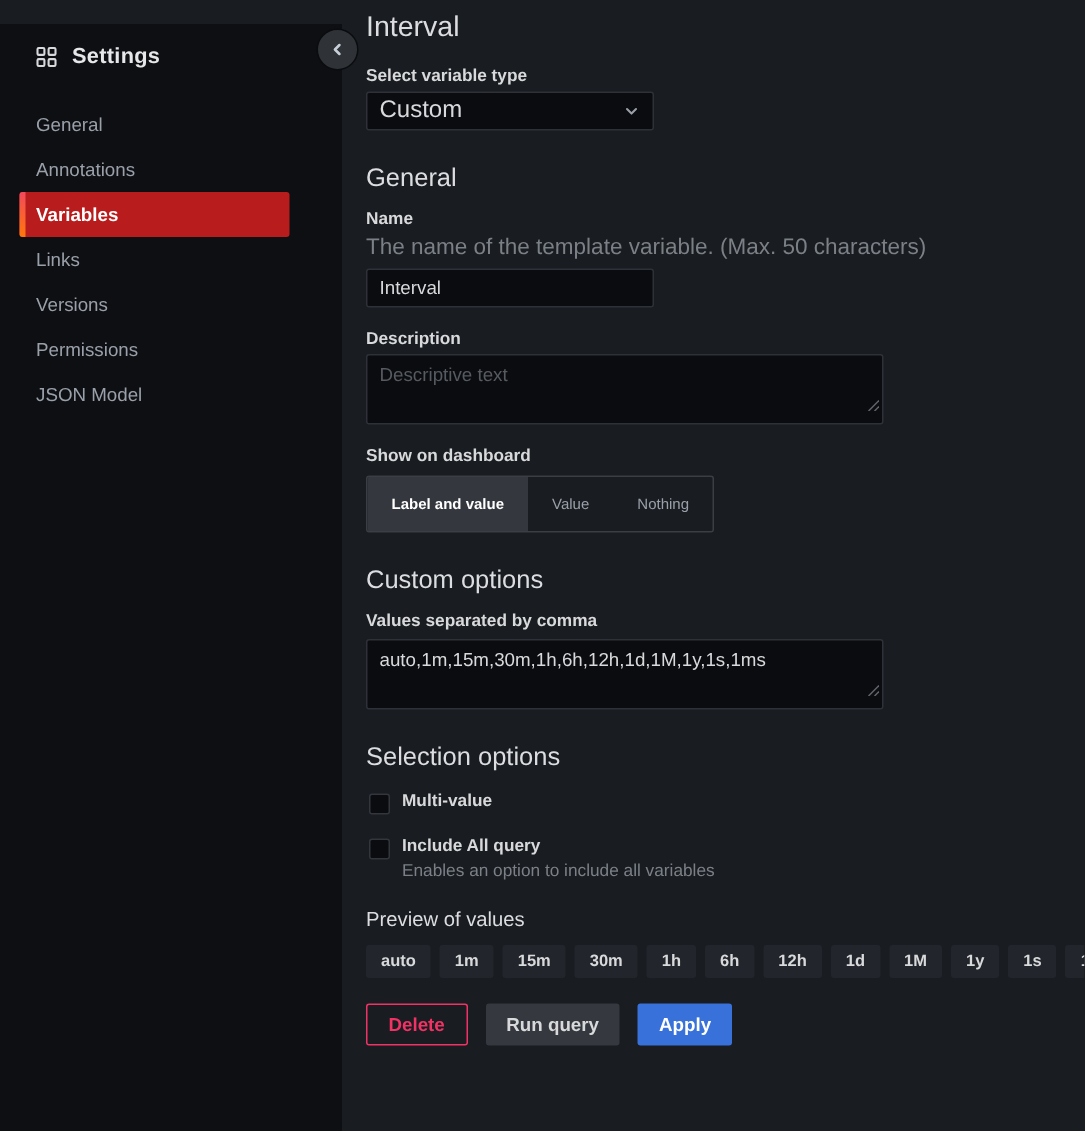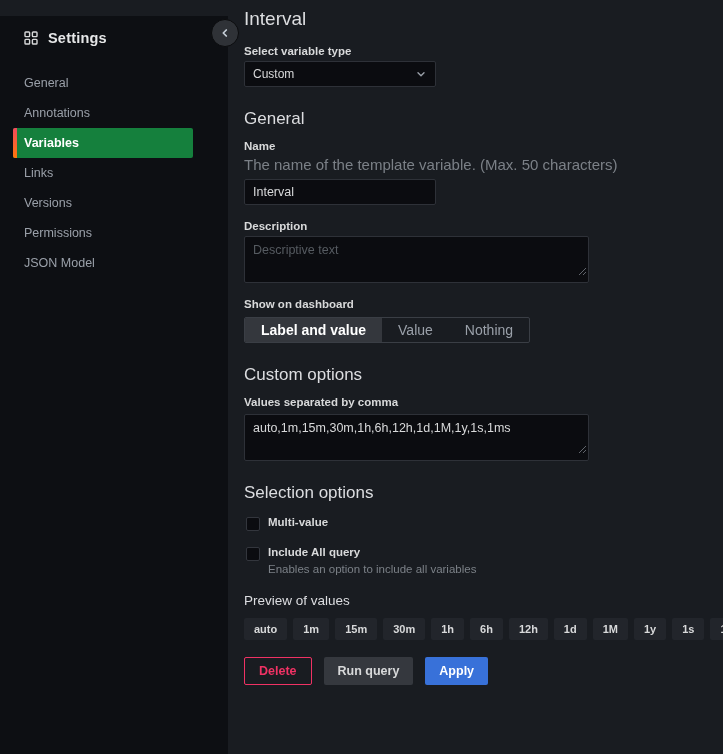--- a/index.html
+++ b/index.html
@@ -14,50 +14,50 @@
   .app{position:relative;width:723px;height:754px;background:var(--bg-main);overflow:hidden;}
 
   
   .sidebar{position:absolute;left:0;top:0;width:228px;height:100%;background:var(--bg-side);margin-top:16px;}
   .sb-header{display:flex;align-items:center;gap:10px;padding:14px 0 0 24px;}
   .sb-title{font-size:14.5px;font-weight:700;color:#e6e7e8;letter-spacing:.2px;}
   .grid-icon{display:flex;align-items:center;}
   .sb-nav{margin-top:22px;padding-left:13px;display:flex;flex-direction:column;}
   .sb-item{position:relative;width:180px;height:30px;display:flex;align-items:center;
            padding-left:11px;font-size:12.5px;color:var(--txt-dim);cursor:pointer;border-radius:2px;}
-  .sb-item.active{background:#15803d;color:#fff;font-weight:700;border-radius:2px;}
+  .sb-item.active{background:#b91c1c;color:#fff;font-weight:700;border-radius:2px;}
   .sb-item.active::before{content:"";position:absolute;left:0;top:0;bottom:0;width:4px;border-radius:2px 0 0 2px;
            background:linear-gradient(180deg,var(--grad-top),var(--grad-bottom));}
 
   
   .collapse-btn{position:absolute;left:211px;top:19px;width:28px;height:28px;border-radius:50%;
            background:#2f3237;border:1px solid #0b0c0e;display:flex;align-items:center;justify-content:center;
            cursor:pointer;z-index:5;padding:0;}
 
   
   .content{position:absolute;left:228px;top:0;right:0;bottom:0;padding:6px 16px 0 16px;}
   h1{font-size:19px;font-weight:400;color:#dcdde0;margin:2px 0 15px;}
   h2{font-size:17px;font-weight:400;color:#dcdde0;margin:22px 0 11px;}
   .flabel{display:block;font-size:11.5px;font-weight:700;color:var(--txt);margin-bottom:4px;}
   .fhelp{display:block;font-size:15px;color:var(--txt-help);margin:0 0 6px;}
   .field{margin-bottom:15px;}
   .input{width:192px;height:26px;background:var(--bg-input);border:1px solid var(--border-input);
          color:var(--txt);font-size:12.5px;padding:0 8px;border-radius:2px;font-family:inherit;outline:none;}
   .select{width:192px;height:26px;background:var(--bg-input);border:1px solid var(--border-input);
-          color:var(--txt);font-size:12px;padding:0 8px;border-radius:2px;display:flex;
+          color:var(--txt);font-size:16px;padding:0 8px;border-radius:2px;display:flex;
           align-items:center;justify-content:space-between;cursor:pointer;}
   .textarea-wrap{position:relative;width:345px;}
   textarea{width:345px;height:47px;resize:none;background:var(--bg-input);border:1px solid var(--border-input);
           color:var(--txt);font-size:12.5px;padding:6px 8px;border-radius:2px;font-family:inherit;outline:none;display:block;}
   textarea::placeholder,.input::placeholder{color:#565b61;}
   .grip{position:absolute;right:3px;bottom:4px;pointer-events:none;}
 
   .radio-group{display:inline-flex;border:1px solid #3a3e45;border-radius:2px;overflow:hidden;}
-  .seg{height:24px;padding:0 16px;background:transparent;border:none;color:var(--txt-dim);
-       font-size:14px;display:flex;align-items:center;cursor:pointer;font-family:inherit;}
+  .seg{height:36px;padding:0 16px;background:transparent;border:none;color:var(--txt-dim);
+       font-size:10px;display:flex;align-items:center;cursor:pointer;font-family:inherit;}
   .seg.selected{background:#34373d;color:#fff;font-weight:700;}
 
   .check-row{display:flex;align-items:flex-start;margin:0 0 13px;}
   .checkbox{width:14px;height:14px;border:1px solid #33363d;background:var(--bg-input);
             border-radius:2px;margin:1px 8px 0 2px;flex:none;cursor:pointer;}
   .check-label{font-size:11.5px;font-weight:700;color:var(--txt);display:block;margin-bottom:5px;}
   .check-help{font-size:11.5px;color:var(--txt-help);display:block;}
 
   .preview-label{font-size:13.5px;color:#dcdde0;margin:18px 0 10px;font-weight:400;}
   .chips{display:flex;gap:6px;}

